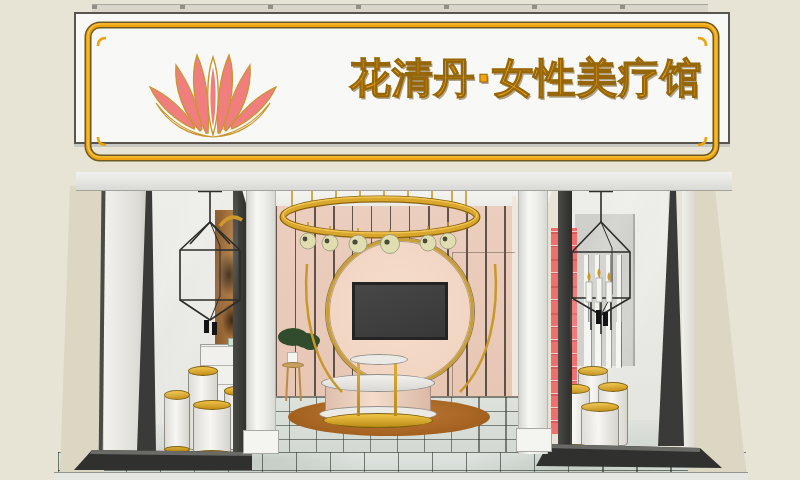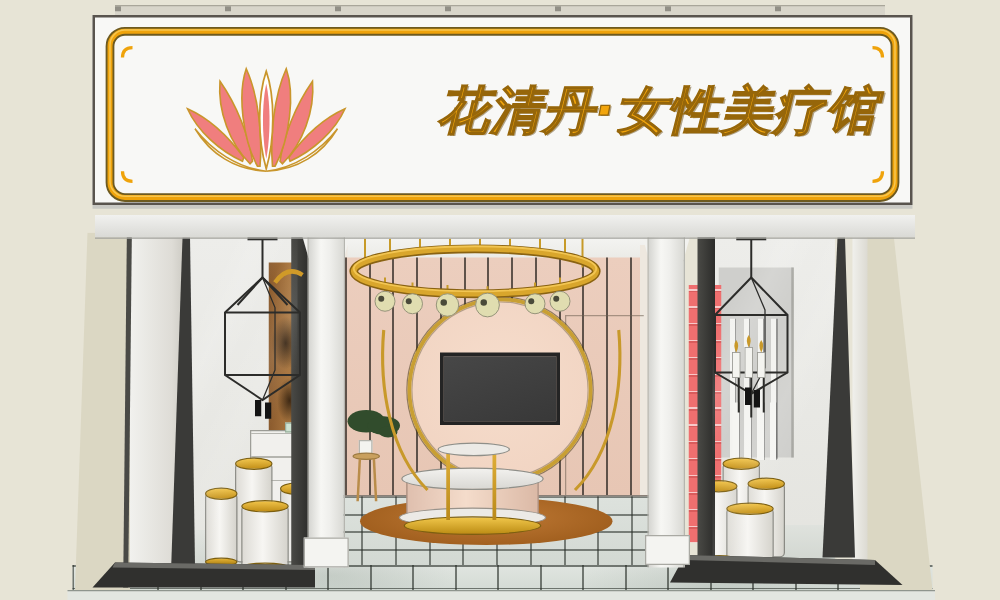--- a/index.html
+++ b/index.html
@@ -3,23 +3,23 @@
 <meta charset="utf-8">
 <style>
   html,body{margin:0;padding:0;background:#cfccc0;}
   .scene{position:relative;width:800px;height:480px;overflow:hidden;
     background:var(--bg,#E7E4D6);font-family:"DejaVu Sans",sans-serif;}
   .abs{position:absolute;}
   
   .roof-strip{left:92px;top:4px;width:616px;height:10px;z-index:5;
     background:repeating-linear-gradient(90deg,rgba(60,58,52,.45) 0 5px,transparent 5px 88px) top/100% 4px no-repeat,#d8d5ca;
     border-top:1px solid #a9a69a;}
-  .sign{left:74px;top:12px;width:656px;height:152px;z-index:50;
+  .sign{left:74px;top:12px;width:656px;height:132px;z-index:50;
     background:var(--sign_face,#F8F8F6);border:2px solid #59544e;box-sizing:border-box;
-    box-shadow:0 3px 0 #c9c9c4;font-style:italic;}
+    box-shadow:0 3px 0 #c9c9c4;}
   .sign-text{left:262px;top:0;right:14px;bottom:0;display:flex;align-items:center;justify-content:center;
     font-size:41px;font-weight:bold;letter-spacing:1px;color:var(--text_gold,#F2A50C);
     -webkit-text-stroke:1px var(--text_stroke,#96660A);
     text-shadow:1.5px 1.5px 0 rgba(90,60,0,.45);white-space:nowrap;}
   
   .fascia{left:76px;top:172px;width:656px;height:18px;z-index:49;
     background:linear-gradient(#f1f1ef,#d9d9d5);border-bottom:1.5px solid #a3a39d;}
   
   .wall-left{left:60px;top:186px;width:50px;height:286px;z-index:30;
     background:var(--side_wall,#DBD7C3);

